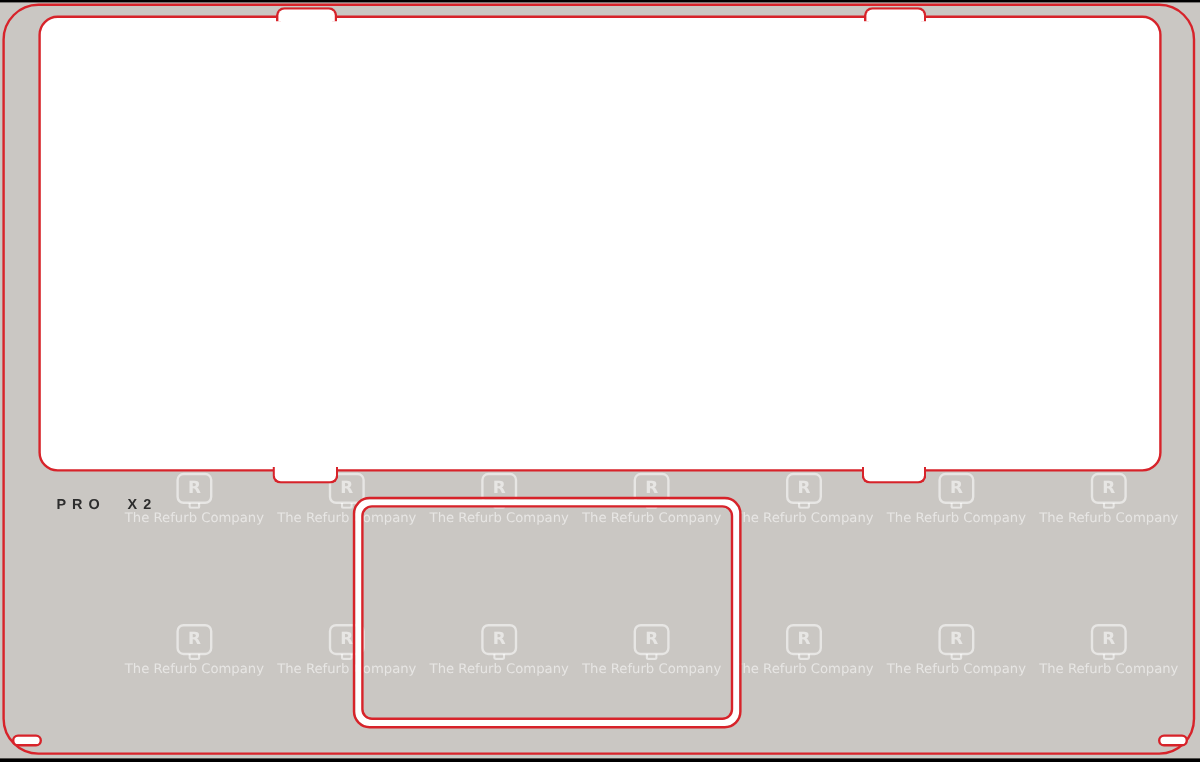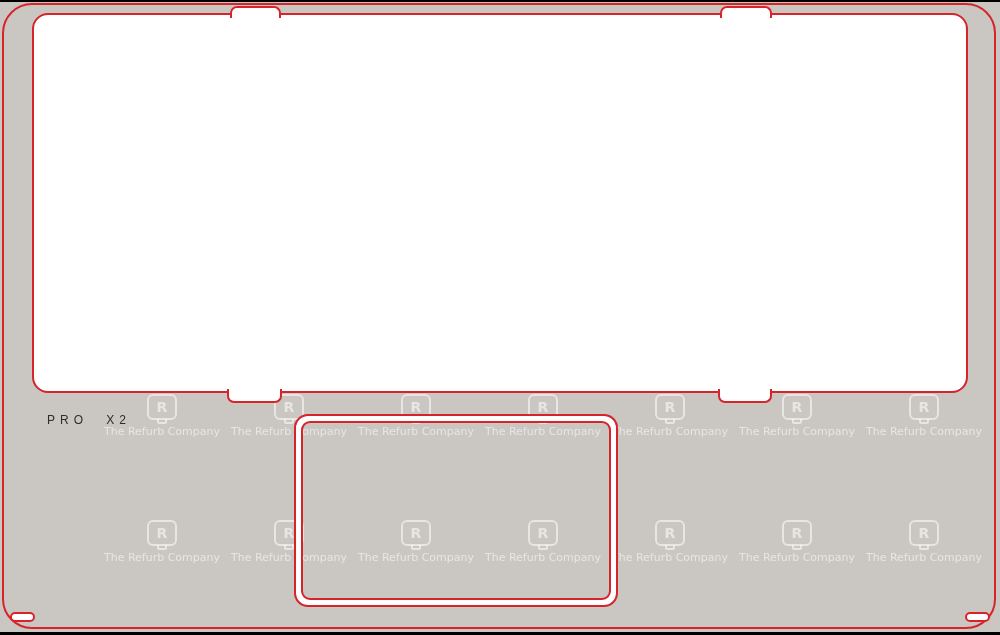--- a/index.html
+++ b/index.html
@@ -56,21 +56,21 @@
     position:absolute;top:612px;width:25px;height:10px;
     background:var(--panel,#fff);border:2px solid var(--cut-line,#d7232a);
     border-radius:99px;box-sizing:border-box;z-index:4;
   }
   .pill-left{left:10px;}
   .pill-right{left:965px;}
 
   
   .model-label{
     position:absolute;left:47px;top:413px;z-index:5;
-    font-size:12px;font-weight:normal;letter-spacing:5px;word-spacing:10px;
+    font-size:12px;font-weight:bold;letter-spacing:5px;word-spacing:10px;
     color:var(--label-text,#2d2d2d);white-space:nowrap;
   }
 
   
   .wm-grid{position:absolute;left:0;top:0;width:1000px;height:635px;z-index:1;}
   .wm{
     position:absolute;width:120px;margin-left:-60px;
     display:flex;flex-direction:column;align-items:center;
     pointer-events:none;
   }

